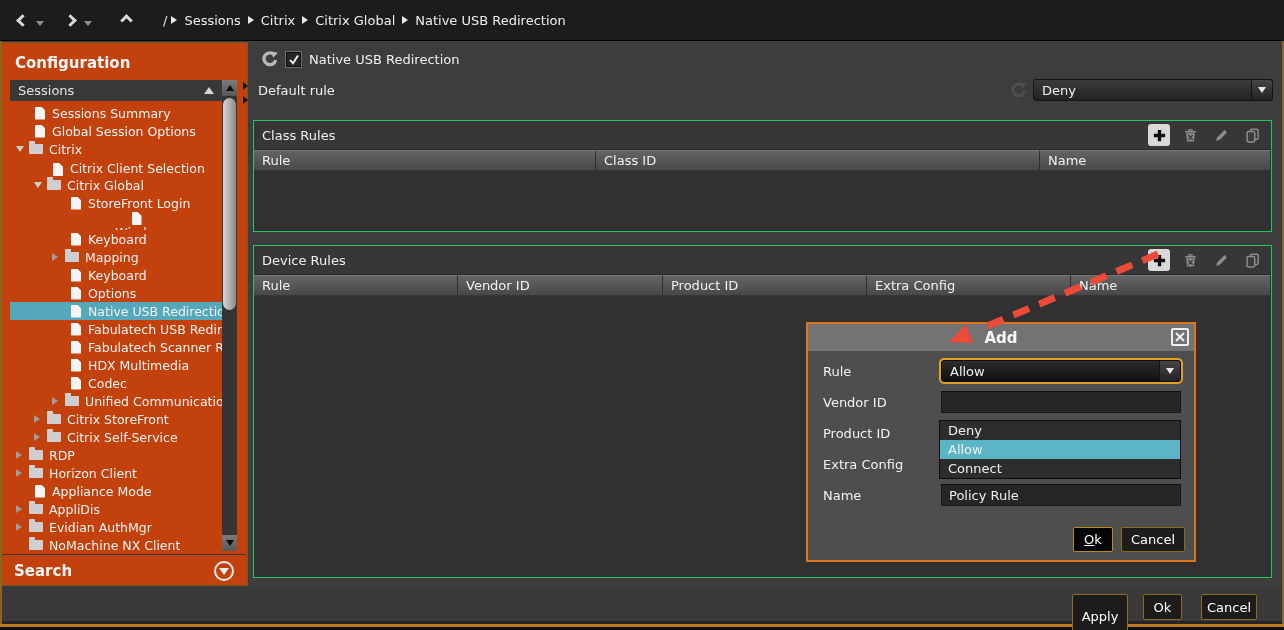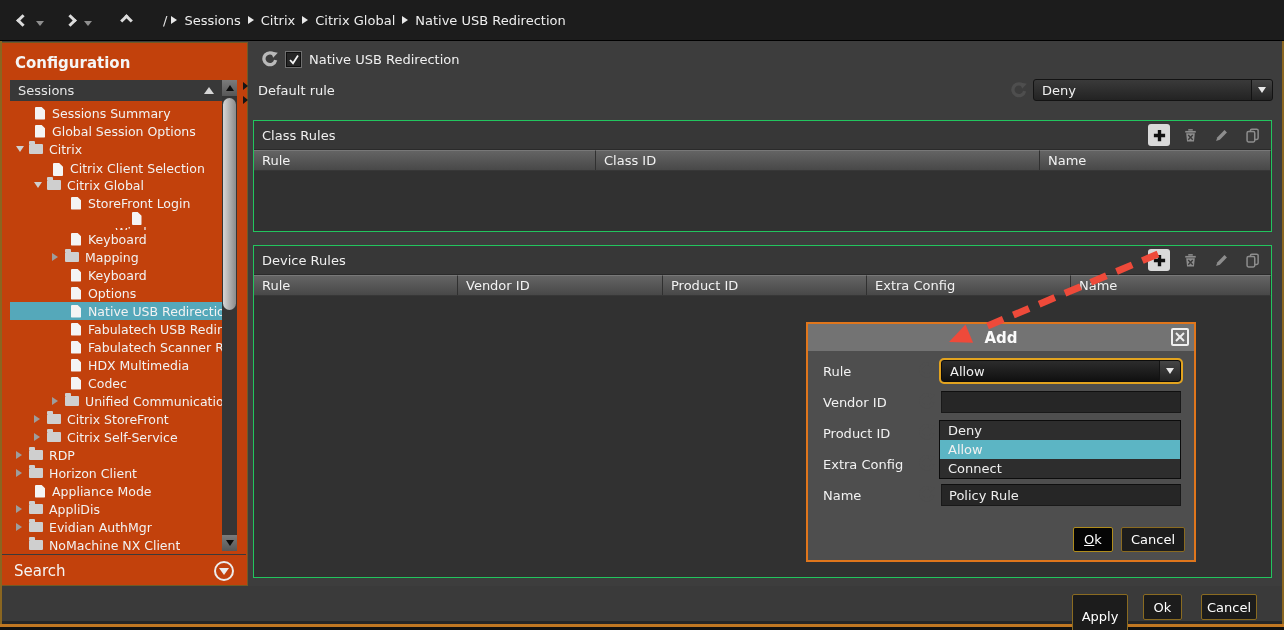--- a/index.html
+++ b/index.html
@@ -34,21 +34,21 @@
   .tree-item{height:18px;display:flex;align-items:center;color:#f2f2f2;font-size:12.5px;white-space:nowrap;cursor:pointer;}
   .tree-item.selected{background:#55a8ba;}
   .tw{width:13px;display:inline-flex;justify-content:flex-start;flex:none;}
   .tw.down::before{content:"";width:0;height:0;border-left:4px solid transparent;border-right:4px solid transparent;border-top:6px solid #cfcfcf;}
   .tw.right::before{content:"";width:0;height:0;border-top:4px solid transparent;border-bottom:4px solid transparent;border-left:6px solid #9d9d9d;}
   .icon-file{flex:none;width:10px;height:13px;background:#f4f4f4;margin-right:7px;clip-path:polygon(0 0,62% 0,100% 28%,100% 100%,0 100%);border-radius:1px;}
   .icon-folder{flex:none;width:14px;height:10px;background:#cfcfcf;margin-right:6px;border-radius:1px;position:relative;}
   .icon-folder::before{content:"";position:absolute;left:0;top:-3px;width:6px;height:3px;background:#cfcfcf;border-radius:1px 1px 0 0;}
   .tree-label{overflow:hidden;}
   .search-bar{position:absolute;left:0;top:511px;width:244px;height:32px;border-top:1px solid #3a3a3a;display:flex;align-items:center;padding:0 12px;}
-  .search-label{font-size:15px;font-weight:normal;color:#f5f5f5;}
+  .search-label{font-size:15px;font-weight:bold;color:#f5f5f5;}
   .circle-btn{margin-left:auto;width:20px;height:20px;border:2px solid #ececec;border-radius:50%;display:flex;align-items:center;justify-content:center;cursor:pointer;}
   .circle-btn::before{content:"";width:0;height:0;border-left:5px solid transparent;border-right:5px solid transparent;border-top:7px solid #ececec;margin-top:1px;}
 
   
   .vscroll{position:absolute;left:222px;top:80px;width:15px;height:471px;background:#353535;z-index:8;}
   .vs-btn{position:absolute;left:0;width:15px;height:16px;background:linear-gradient(#7b7b7b,#575757);display:flex;align-items:center;justify-content:center;cursor:pointer;}
   .vs-btn.up{top:0;}
   .vs-btn.down{bottom:0;}
   .vs-btn.up::before{content:"";width:0;height:0;border-left:4px solid transparent;border-right:4px solid transparent;border-bottom:6px solid #0d0d0d;}
   .vs-btn.down::before{content:"";width:0;height:0;border-left:4px solid transparent;border-right:4px solid transparent;border-top:6px solid #0d0d0d;}

